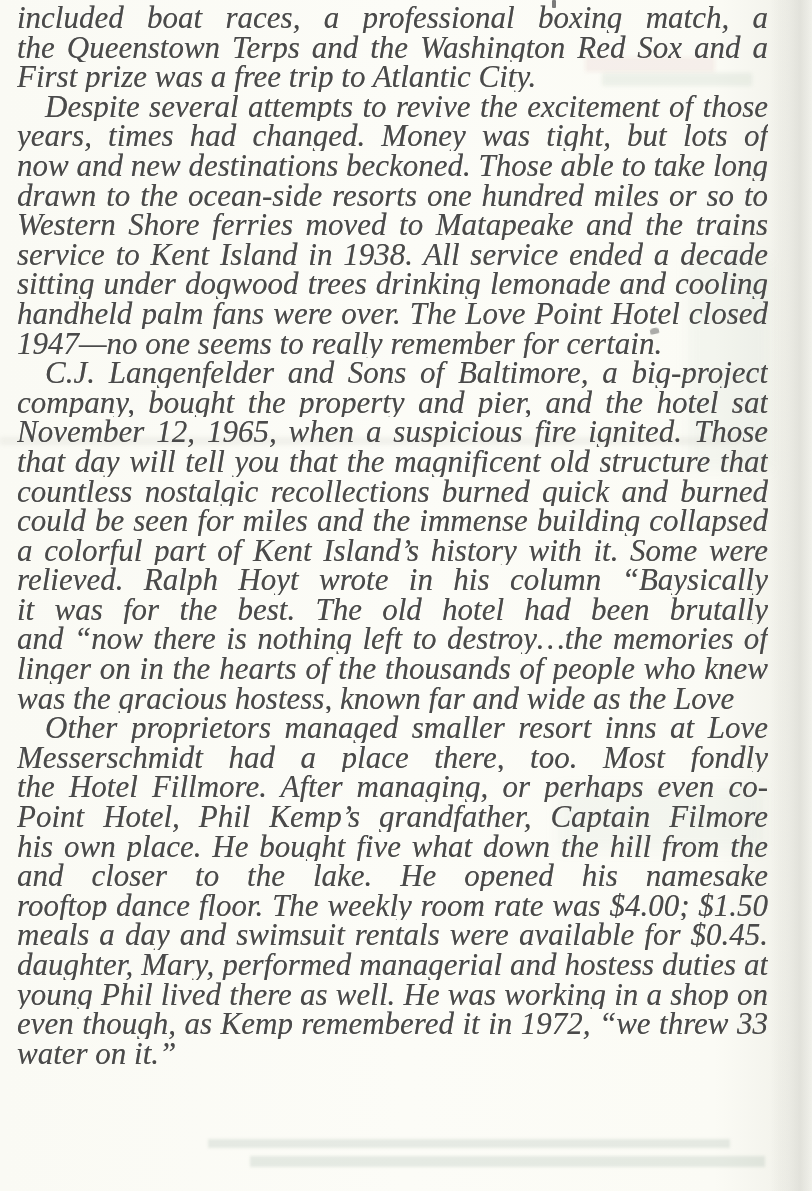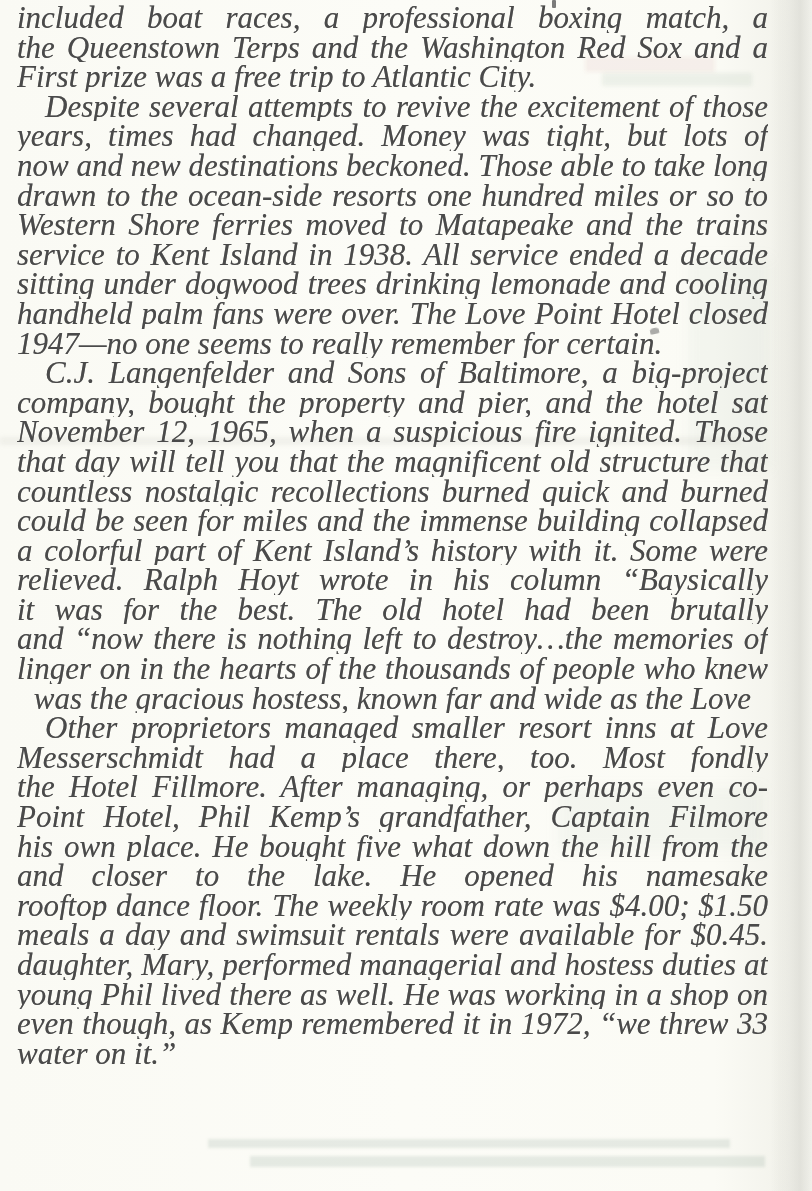--- a/index.html
+++ b/index.html
@@ -16,21 +16,21 @@
     position:absolute;left:17px;top:3px;width:751px;z-index:2;
     font-family:"Liberation Serif","DejaVu Serif",serif;
     font-size:31px;color:#4a4a4a;
     text-shadow:0 0 0.6px rgba(74,74,74,0.55);
     font-style:italic;
   }
   .line{
     height:29.6px;line-height:29.6px;overflow:hidden;
     text-align:justify;text-align-last:justify;
   }
-  .line.last{text-align:center;text-align-last:left;}
+  .line.last{text-align:left;text-align-last:left;}
   .line.indent{padding-left:28px;}
   .smudge{position:absolute;z-index:0;pointer-events:none;}
   .artifact{position:absolute;z-index:3;pointer-events:none;}
 </style>
 </head>
 <body>
 
 <div class="page">
 
   <div class="smudge" style="left:585px;top:57px;width:130px;height:15px;background:rgba(200,126,138,0.10);filter:blur(2px);"></div>

